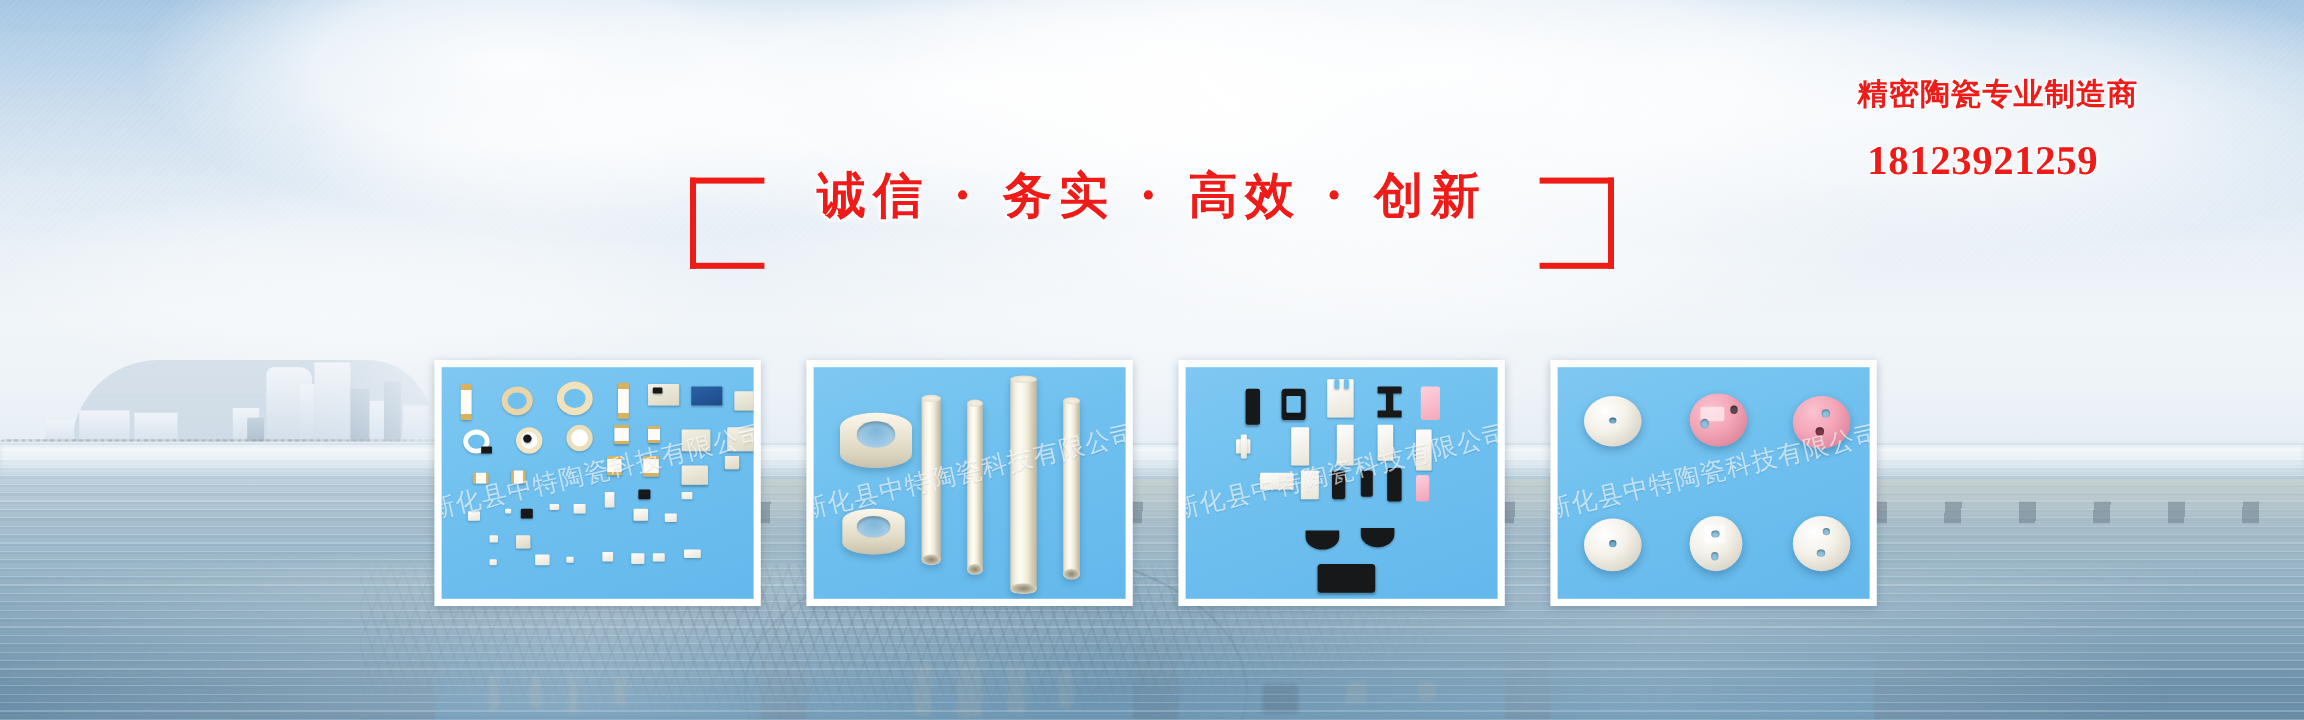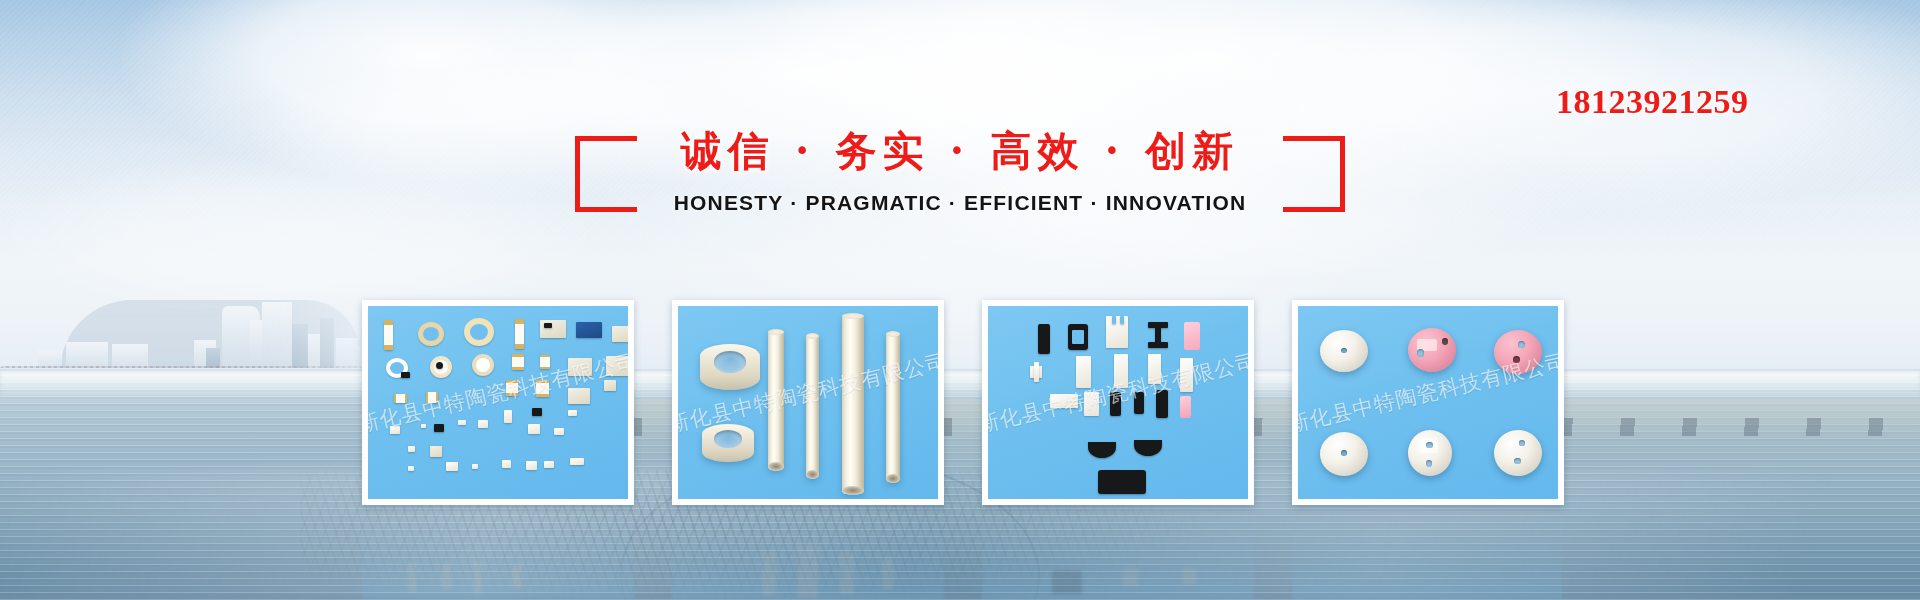--- a/index.html
+++ b/index.html
@@ -138,21 +138,21 @@
             mask-image:linear-gradient(to bottom, rgba(0,0,0,1) 0%, rgba(0,0,0,.4) 55%, rgba(0,0,0,0) 75%);
   }
   .sheen {
     position:absolute; left:0; top:470px; width:1920px; height:130px;
     background:linear-gradient(105deg, rgba(255,255,255,0) 0%, rgba(255,255,255,.22) 26%, rgba(255,255,255,0) 48%, rgba(255,255,255,.16) 72%, rgba(255,255,255,0) 94%);
     filter:blur(6px);
   }
 
   
   .slogan-wrap {
-    position:absolute; left:575px; top:128px; width:770px; height:100px;
+    position:absolute; left:575px; top:140px; width:770px; height:100px;
   }
   .bracket { position:absolute; background:#ed1c16; }
   .bk-l-v { left:0;    top:8px;  width:5px;  height:76px; }
   .bk-l-t { left:0;    top:8px;  width:62px; height:5px; }
   .bk-l-b { left:0;    top:79px; width:62px; height:5px; }
   .bk-r-v { right:0;   top:8px;  width:5px;  height:76px; }
   .bk-r-t { right:0;   top:8px;  width:62px; height:5px; }
   .bk-r-b { right:0;   top:79px; width:62px; height:5px; }
 
   .slogan-cn {
@@ -343,24 +343,24 @@
   <div class="sheen"></div>
 
   <div class="slogan-wrap">
     <div class="bracket bk-l-v"></div>
     <div class="bracket bk-l-t"></div>
     <div class="bracket bk-l-b"></div>
     <div class="bracket bk-r-v"></div>
     <div class="bracket bk-r-t"></div>
     <div class="bracket bk-r-b"></div>
     <div class="slogan-cn">诚信 · 务实 · 高效 · 创新</div>
-    <div class="slogan-en">HONESTY · PRAGMATIC · EFFICIENT · INNOVATION</div>
   </div>
 
   <div class="contact">
+    <div class="line tagline">精密陶瓷专业制造商</div>
     <div class="line phone">18123921259</div>
   </div>
 
   <div class="panels">
 
     <div class="panel p1">
       <div class="inner">
         <div class="pt chip term-v" style="left:16px; top:14px; width:9px;  height:30px;"></div>
         <div class="pt ringp" style="left:50px; top:16px; width:26px; height:24px; border:5px solid #e8d6a8; background:#6fc0ef;"></div>
         <div class="pt ringp" style="left:96px; top:12px; width:30px; height:28px; border:6px solid #f0e2bb; background:#6fc0ef;"></div>

